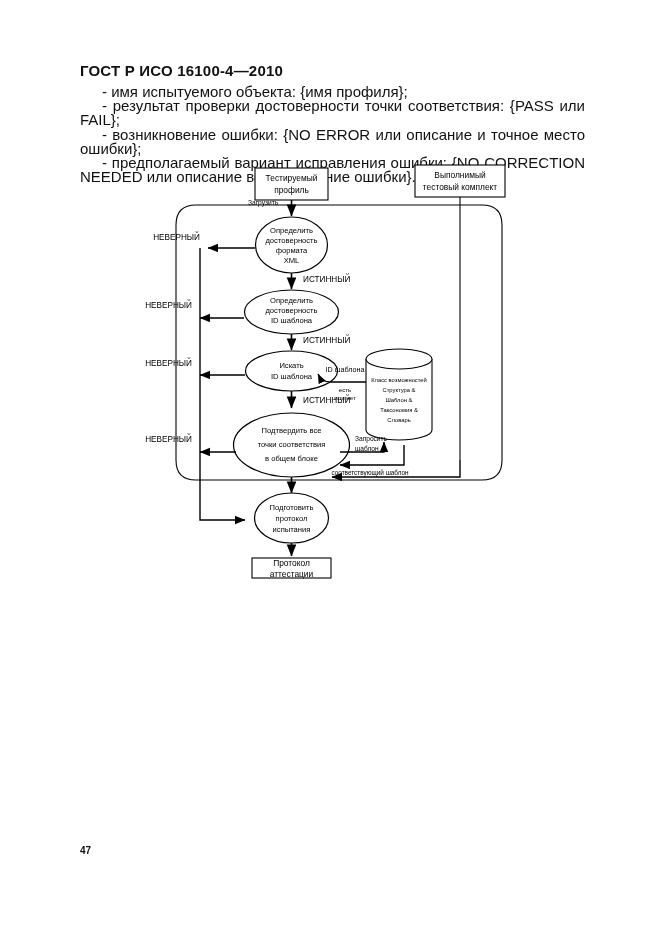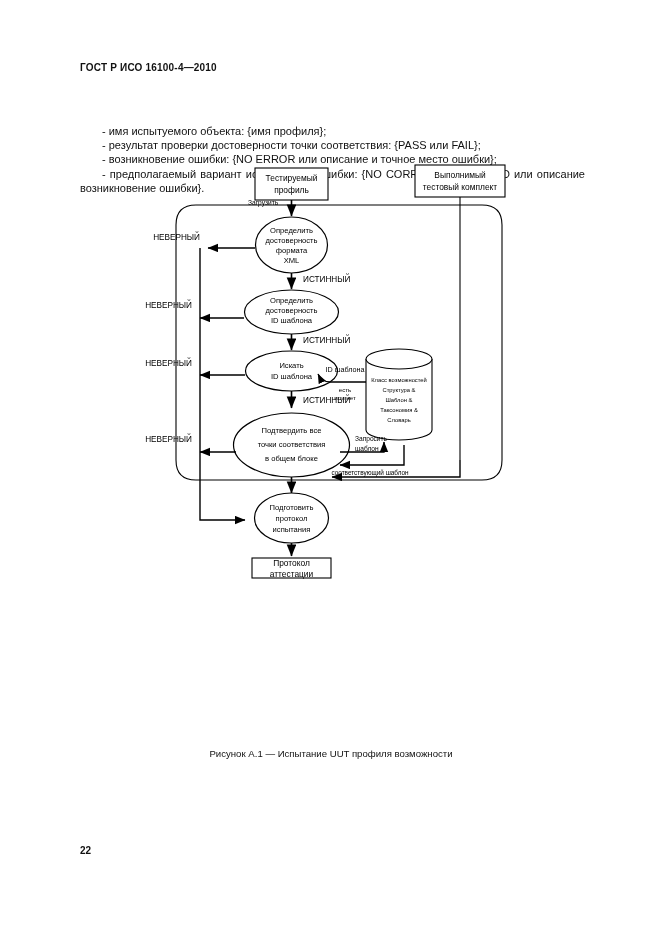--- a/index.html
+++ b/index.html
@@ -6,27 +6,27 @@
   body{
     width:662px;height:935px;background:#fff;
     font-family:"Liberation Sans", sans-serif;
     color:#111;overflow:hidden;position:relative;
   }
   .page{position:relative;width:662px;height:935px;}
 
   
   .doc-header{
     position:absolute;left:80px;top:62px;
-    font-size:10px;font-weight:bold;letter-spacing:.2px;
+    font-size:15px;font-weight:bold;letter-spacing:.2px;
   }
 
   
   .body-text{
     position:absolute;left:80px;top:85px;width:505px;
-    font-size:11px;line-height:14.2px;text-align:justify;margin-top:39px;
+    font-size:15px;line-height:14.2px;text-align:justify;
   }
   .body-text .li{text-indent:22px;}
   .body-text .li.last{text-indent:22px;}
 
   
   .figure{position:absolute;left:0;top:160px;width:560px;height:420px;}
   .caption{
     position:absolute;left:0;top:588px;width:662px;text-align:center;
     font-size:9.6px;
   }
@@ -169,17 +169,16 @@
 
       <line x1="291.5" y1="383" x2="291.5" y2="396" stroke="#000" stroke-width="1.6" marker-end="url(#ah)"></line>
 
       <g>
         <rect x="252" y="398" width="79" height="20" fill="#fff" stroke="#000" stroke-width="1.1"></rect>
         <text x="291.5" y="406" text-anchor="middle" font-size="8.4">Протокол</text>
         <text x="291.5" y="417" text-anchor="middle" font-size="8.4">аттестации</text>
       </g>
     </svg>
 
-    <div class="caption">Рисунок А.1 — Испытание UUT профиля возможности</div>
   </div>
 
-  <div class="pageno">22</div>
+  <div class="pageno">47</div>
 </div>
 
 </body></html>

